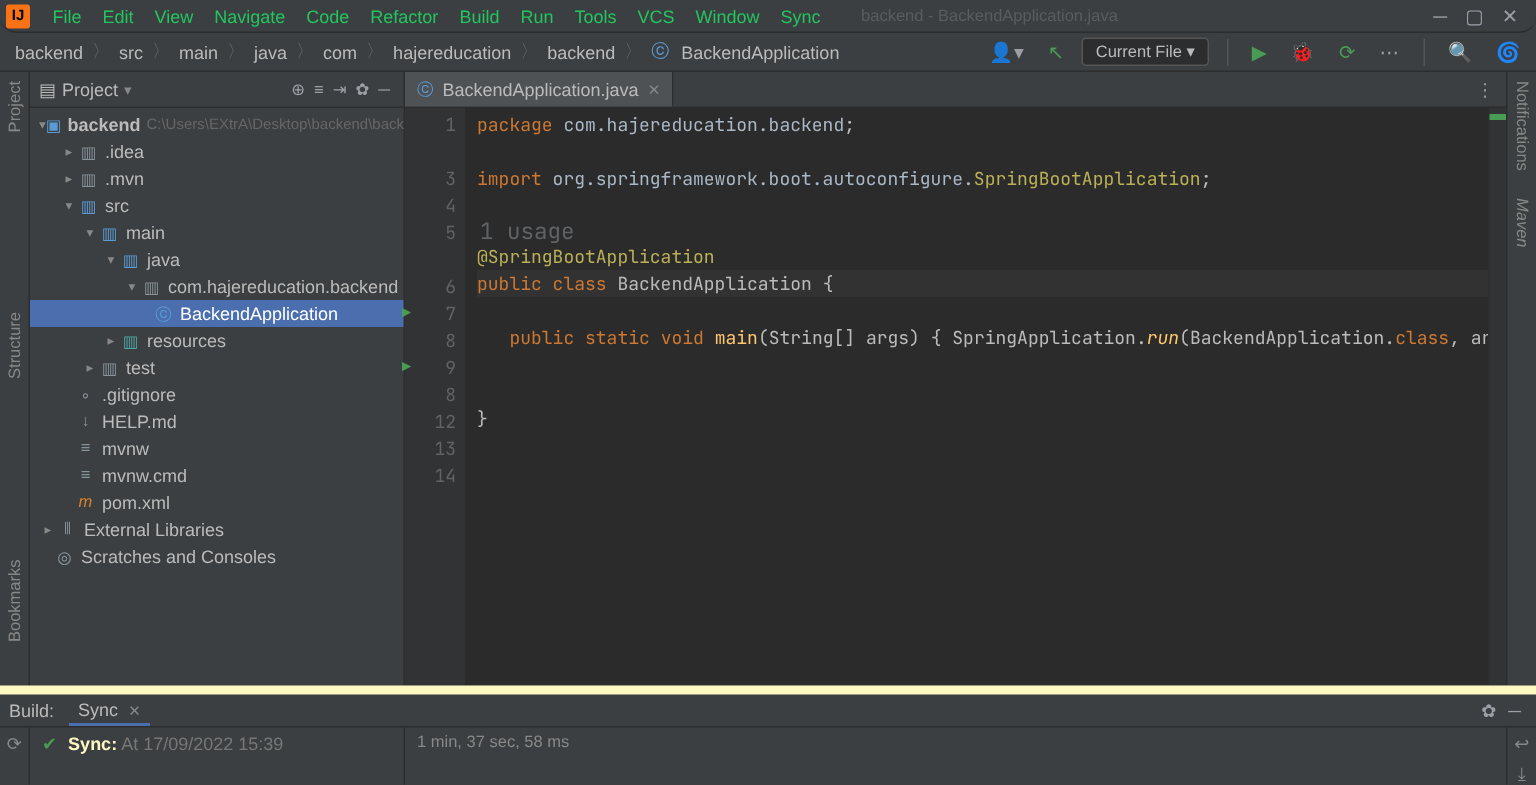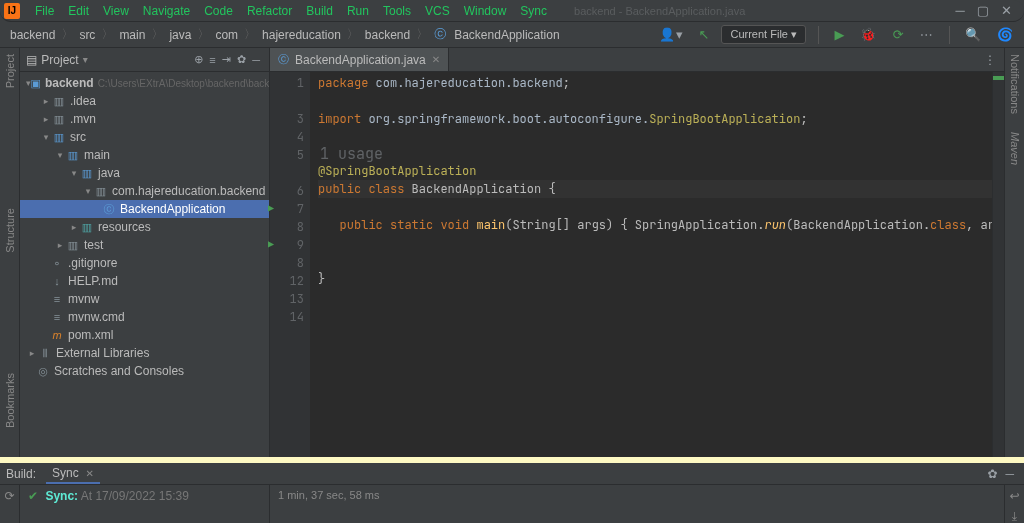--- a/index.html
+++ b/index.html
@@ -99,21 +99,21 @@
 .buildtabs .btab { color: #bbb; padding: 2px 6px; border-bottom: 2px solid #4b6eaf; }
 .buildtabs .btabclose { color: #888; font-size: 10px; margin-left: 4px; }
 .buildtabs .spacer { flex: 1; }
 .buildtabs .bicon { color: #9aa0a6; padding: 0 4px; cursor: pointer; }
 .buildbody { flex: 1; display: flex; }
 .buildleft { width: 20px; border-right: 1px solid #2b2d2f; display: flex; flex-direction: column; align-items: center; padding-top: 4px; gap: 8px; }
 .buildleft span { color: #888; cursor: pointer; }
 .buildcontent { flex: 1; display: flex; }
 .buildcol1 { width: 250px; padding: 4px 8px; border-right: 1px solid #2b2d2f; }
 .buildcol1 .ok { color: #499c54; margin-right: 4px; }
-.buildcol1 .synctxt { color: #5eead4; margin-top: 40px; }
+.buildcol1 .synctxt { color: #fef9c3; margin-top: 40px; }
 .buildcol1 .ts { color: #777; }
 .buildcol2 { flex: 1; padding: 4px 8px; color: #888; font-size: 11px; }
 .buildright { width: 20px; border-left: 1px solid #2b2d2f; display: flex; flex-direction: column; align-items: center; padding-top: 4px; gap: 6px; }
 .buildright span { color: #888; cursor: pointer; font-size: 12px; }
 </style>
 </head>
 <body>
 
 <div class="mainframe">
 

